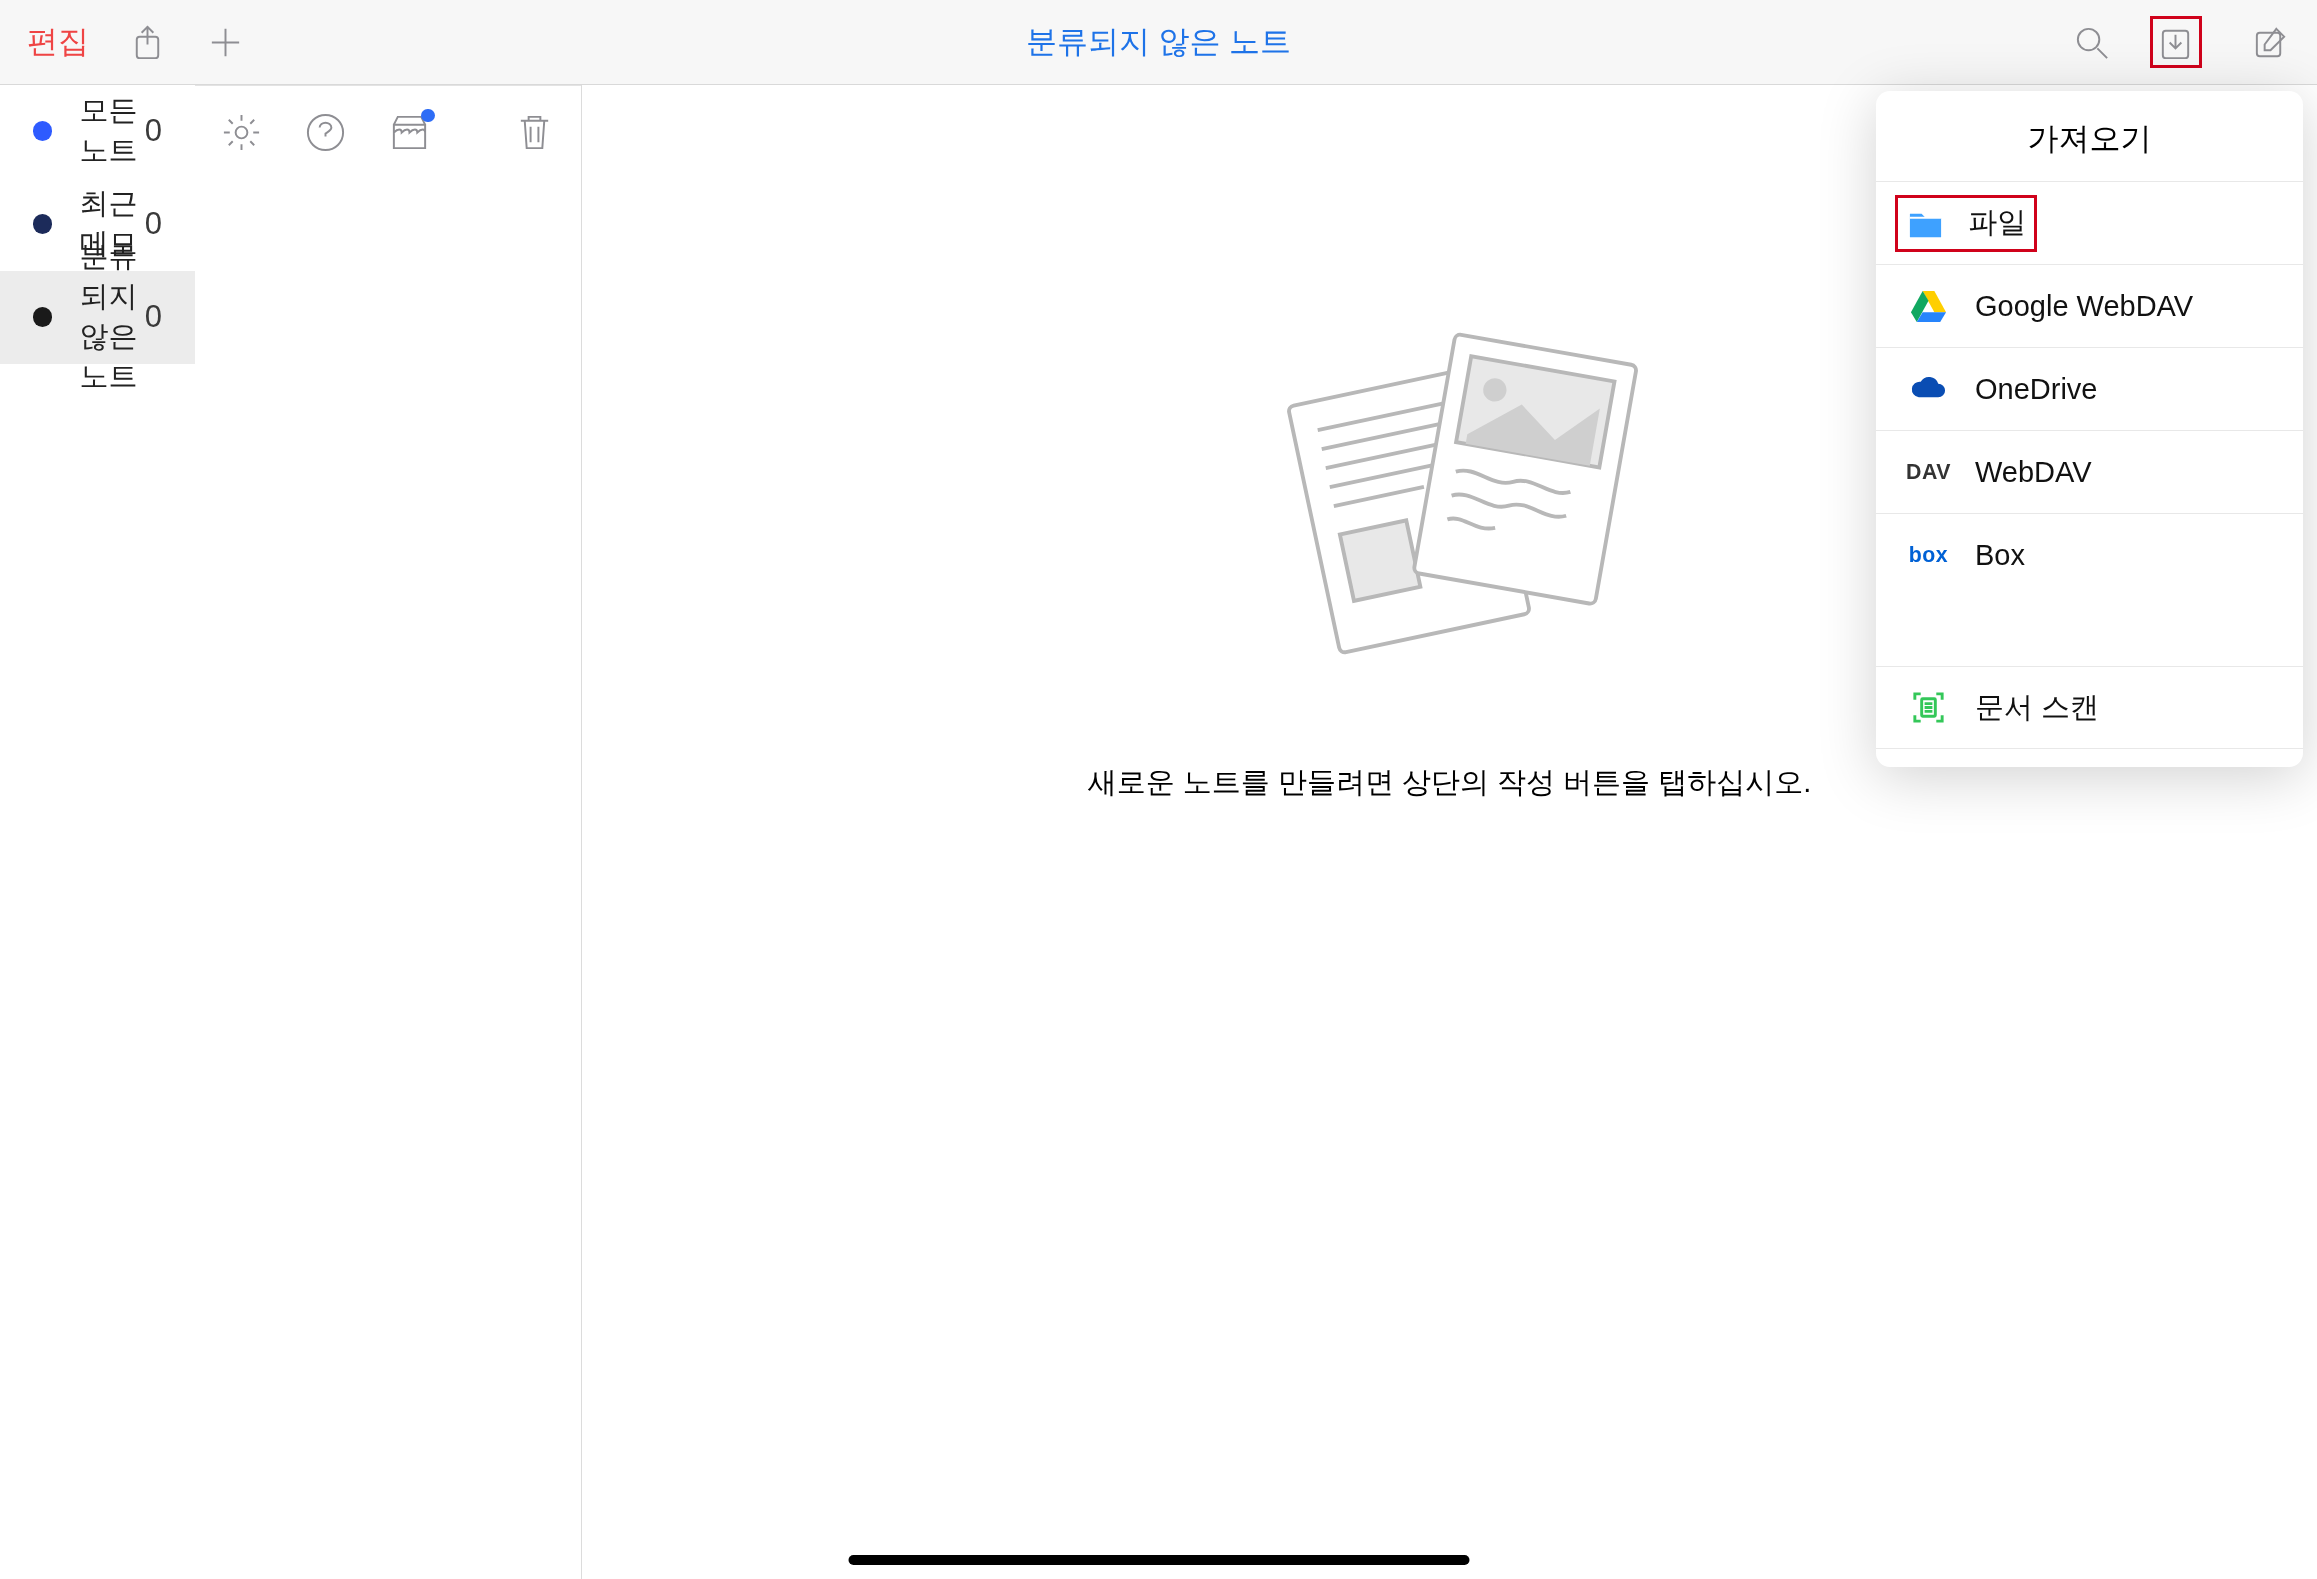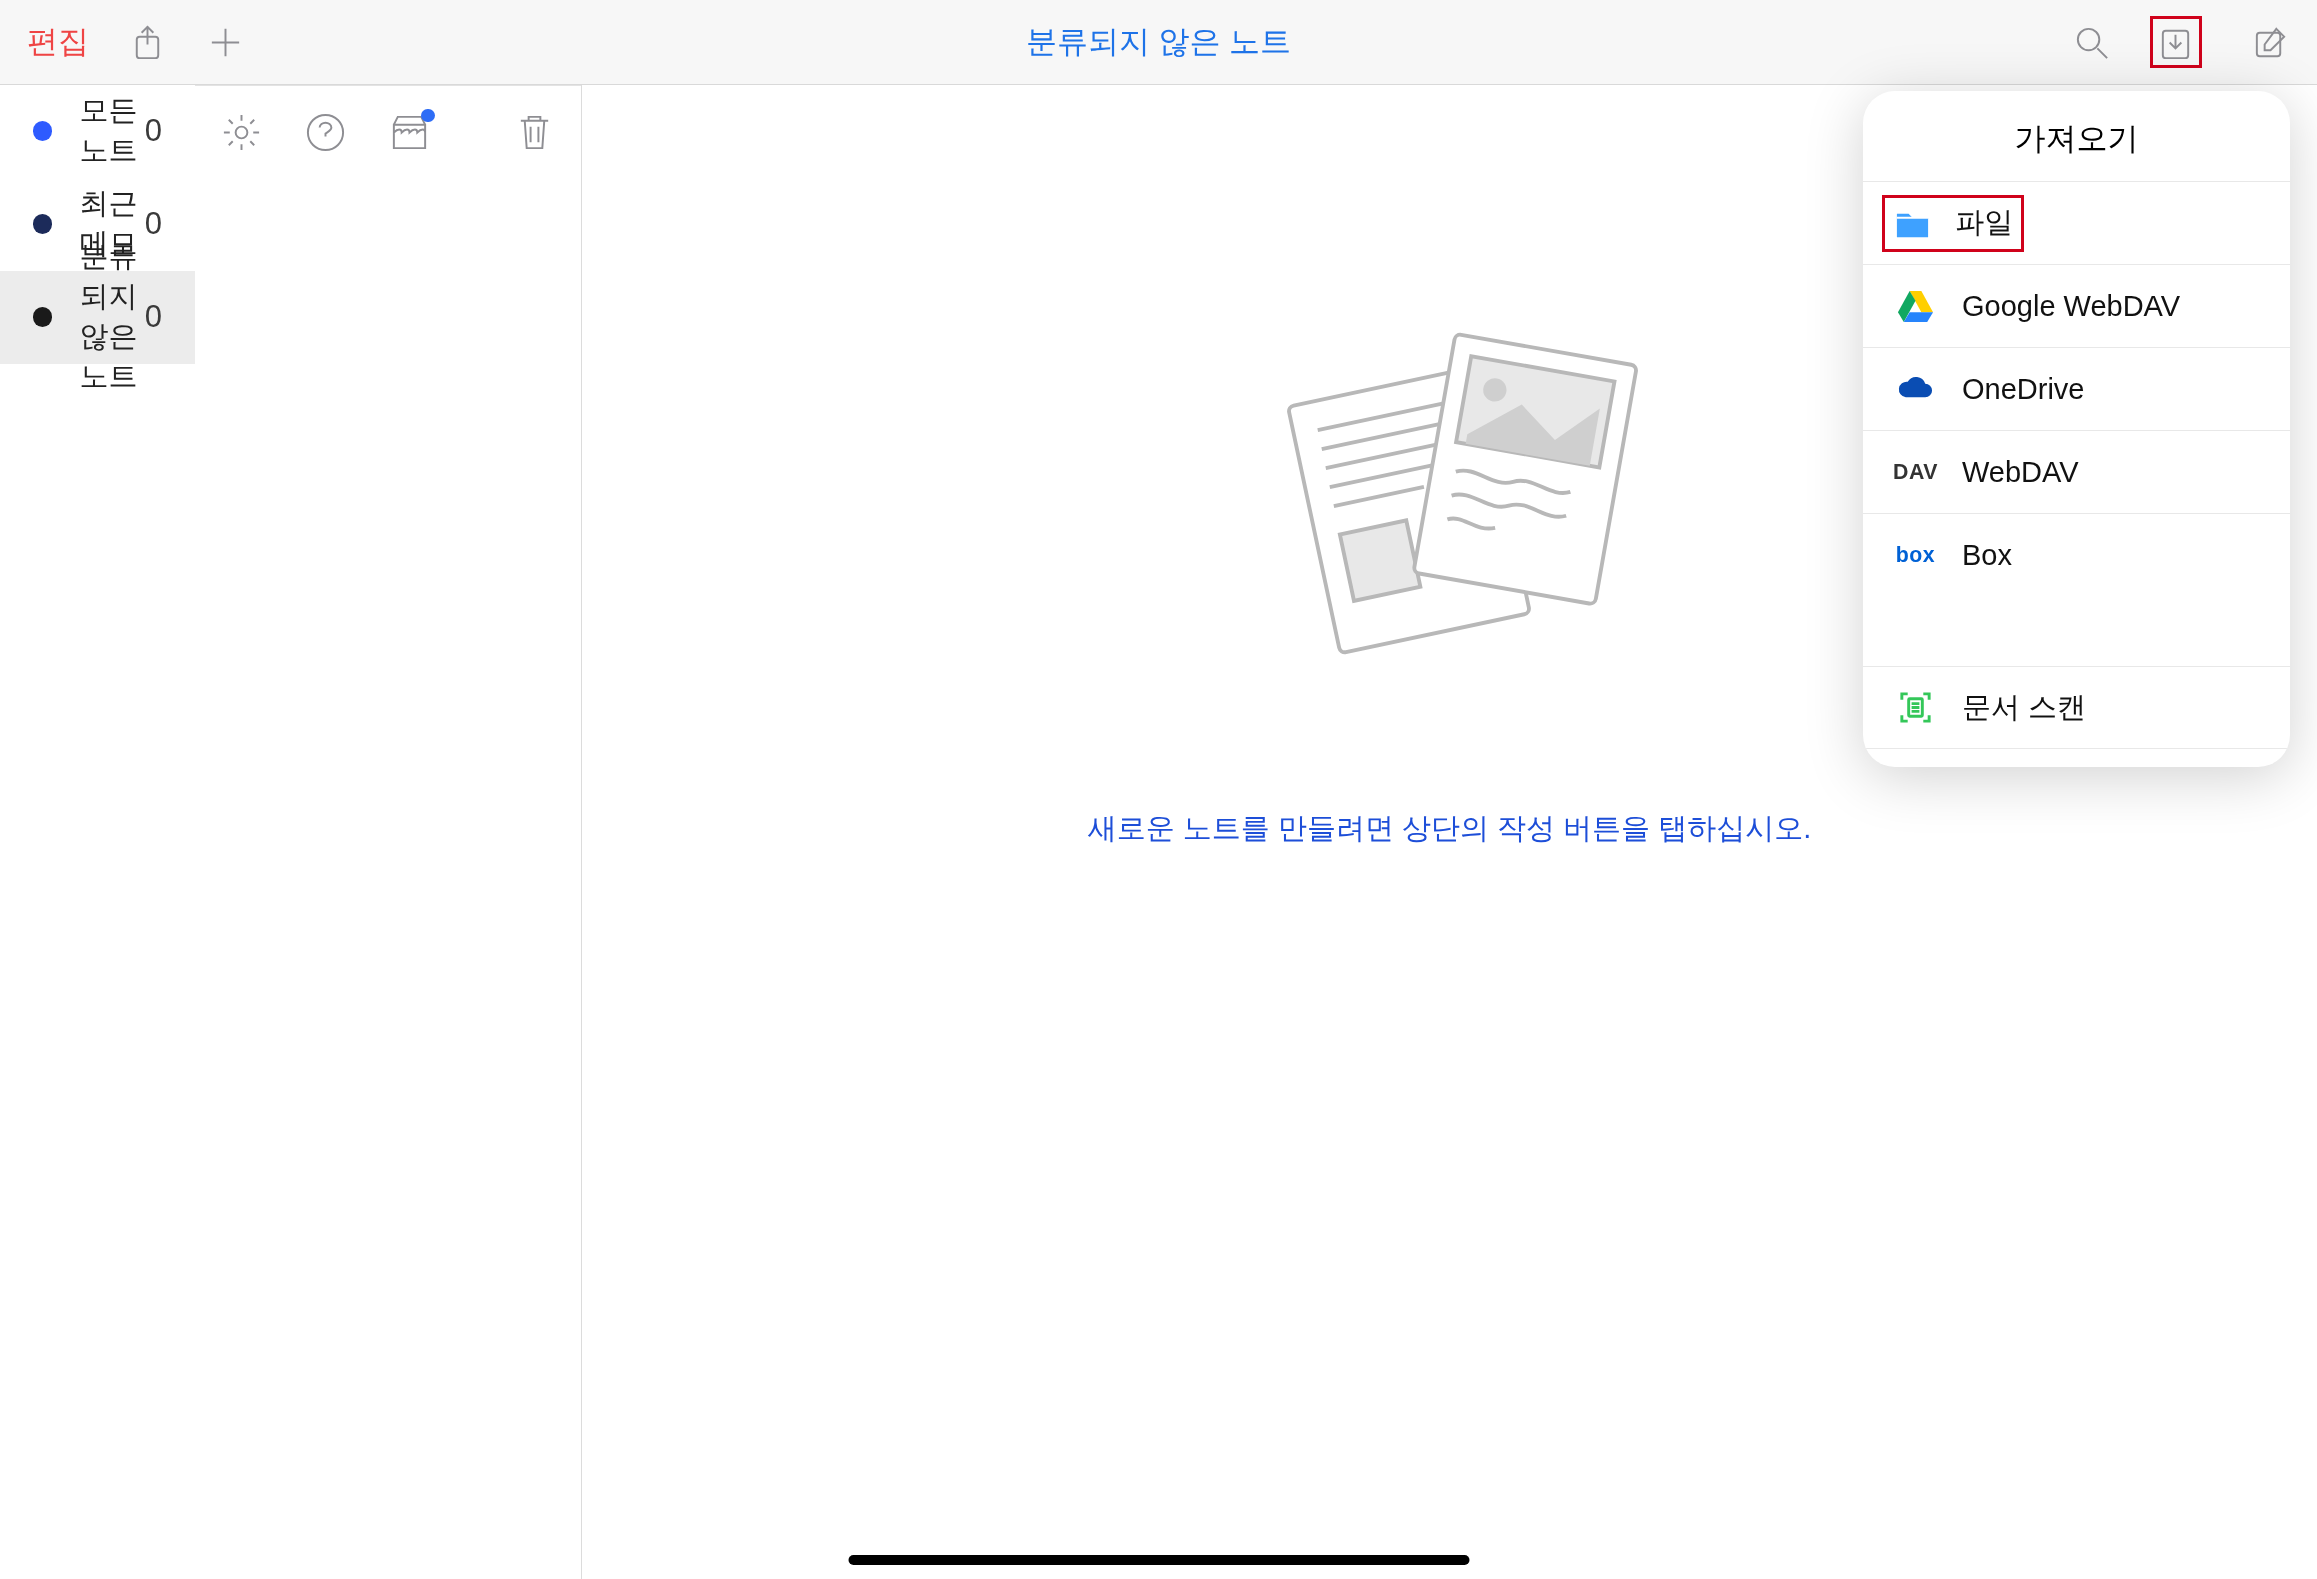--- a/index.html
+++ b/index.html
@@ -56,27 +56,27 @@
     }
     .sidebar-footer .spacer { flex: 1; }
     .sidebar-footer .foot-icon { width: 43px; height: 43px; cursor: pointer; display: flex; align-items: center; justify-content: center; position: relative; }
     .sidebar-footer .foot-icon svg { width: 43px; height: 43px; stroke: #8e8e93; fill: none; stroke-width: 2; }
     .foot-icon .badge { position: absolute; top: -1.9px; right: -3.9px; width: 13.6px; height: 13.6px; border-radius: 50%; background: #2e6df6; }
 
     
     .main { flex: 1; background: #fff; position: relative; display: flex; flex-direction: column; align-items: center; }
     .empty-illustration { margin-top: 194px; }
     .empty-illustration svg { width: 446px; height: 446px; }
-    .empty-text { margin-top: 80px; color: #1d4ed8; font-size: 29px; }
+    .empty-text { margin-top: 34px; color: #000000; font-size: 29px; }
 
     
     .popover {
       position: absolute;
-      top: 91px; right: 27px; width: 427px;
-      background: #fff; border-radius: 32px;
+      top: 91px; right: 14px; width: 427px;
+      background: #fff; border-radius: 14px;
       box-shadow: 0 9.7px 58px rgba(0,0,0,.18);
       overflow: hidden;
     }
     .popover::before {
       content:""; position:absolute; top:-13.6px; right:70px;
       border-left:15.5px solid transparent; border-right:15.5px solid transparent;
       border-bottom:15.5px solid #fff;
     }
     .popover-title { text-align: center; font-size: 31px; padding: 27px 0 21.3px; font-weight: 400; }
     .popover-row {

